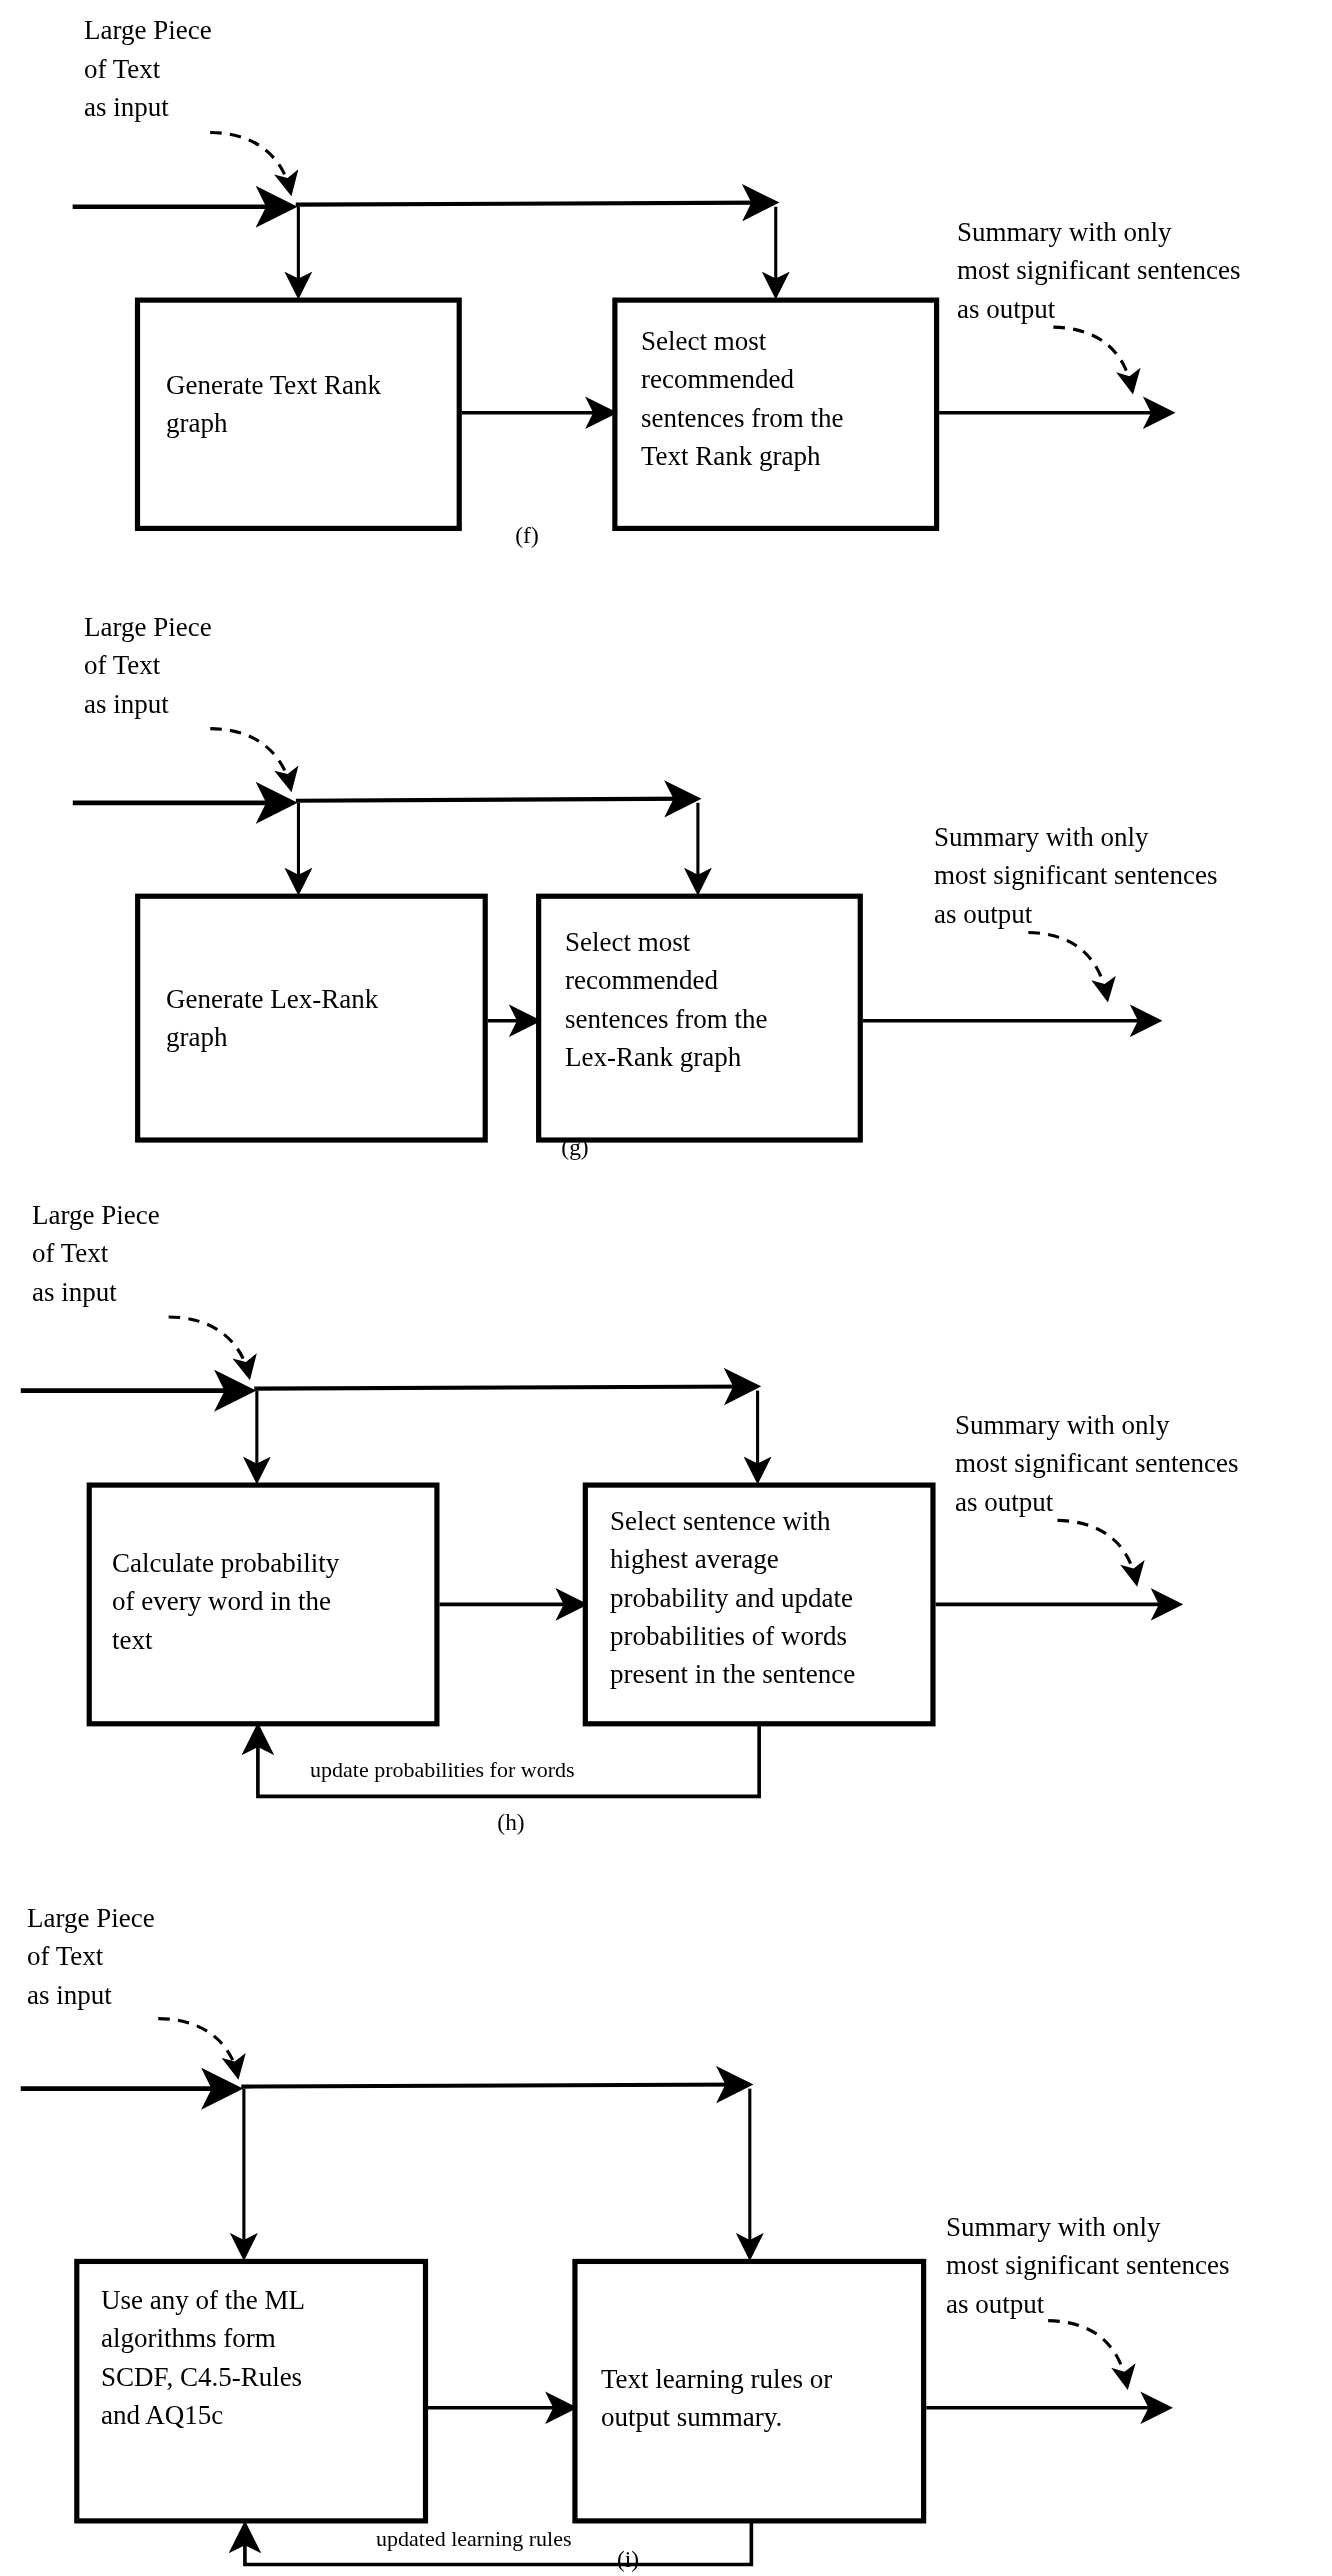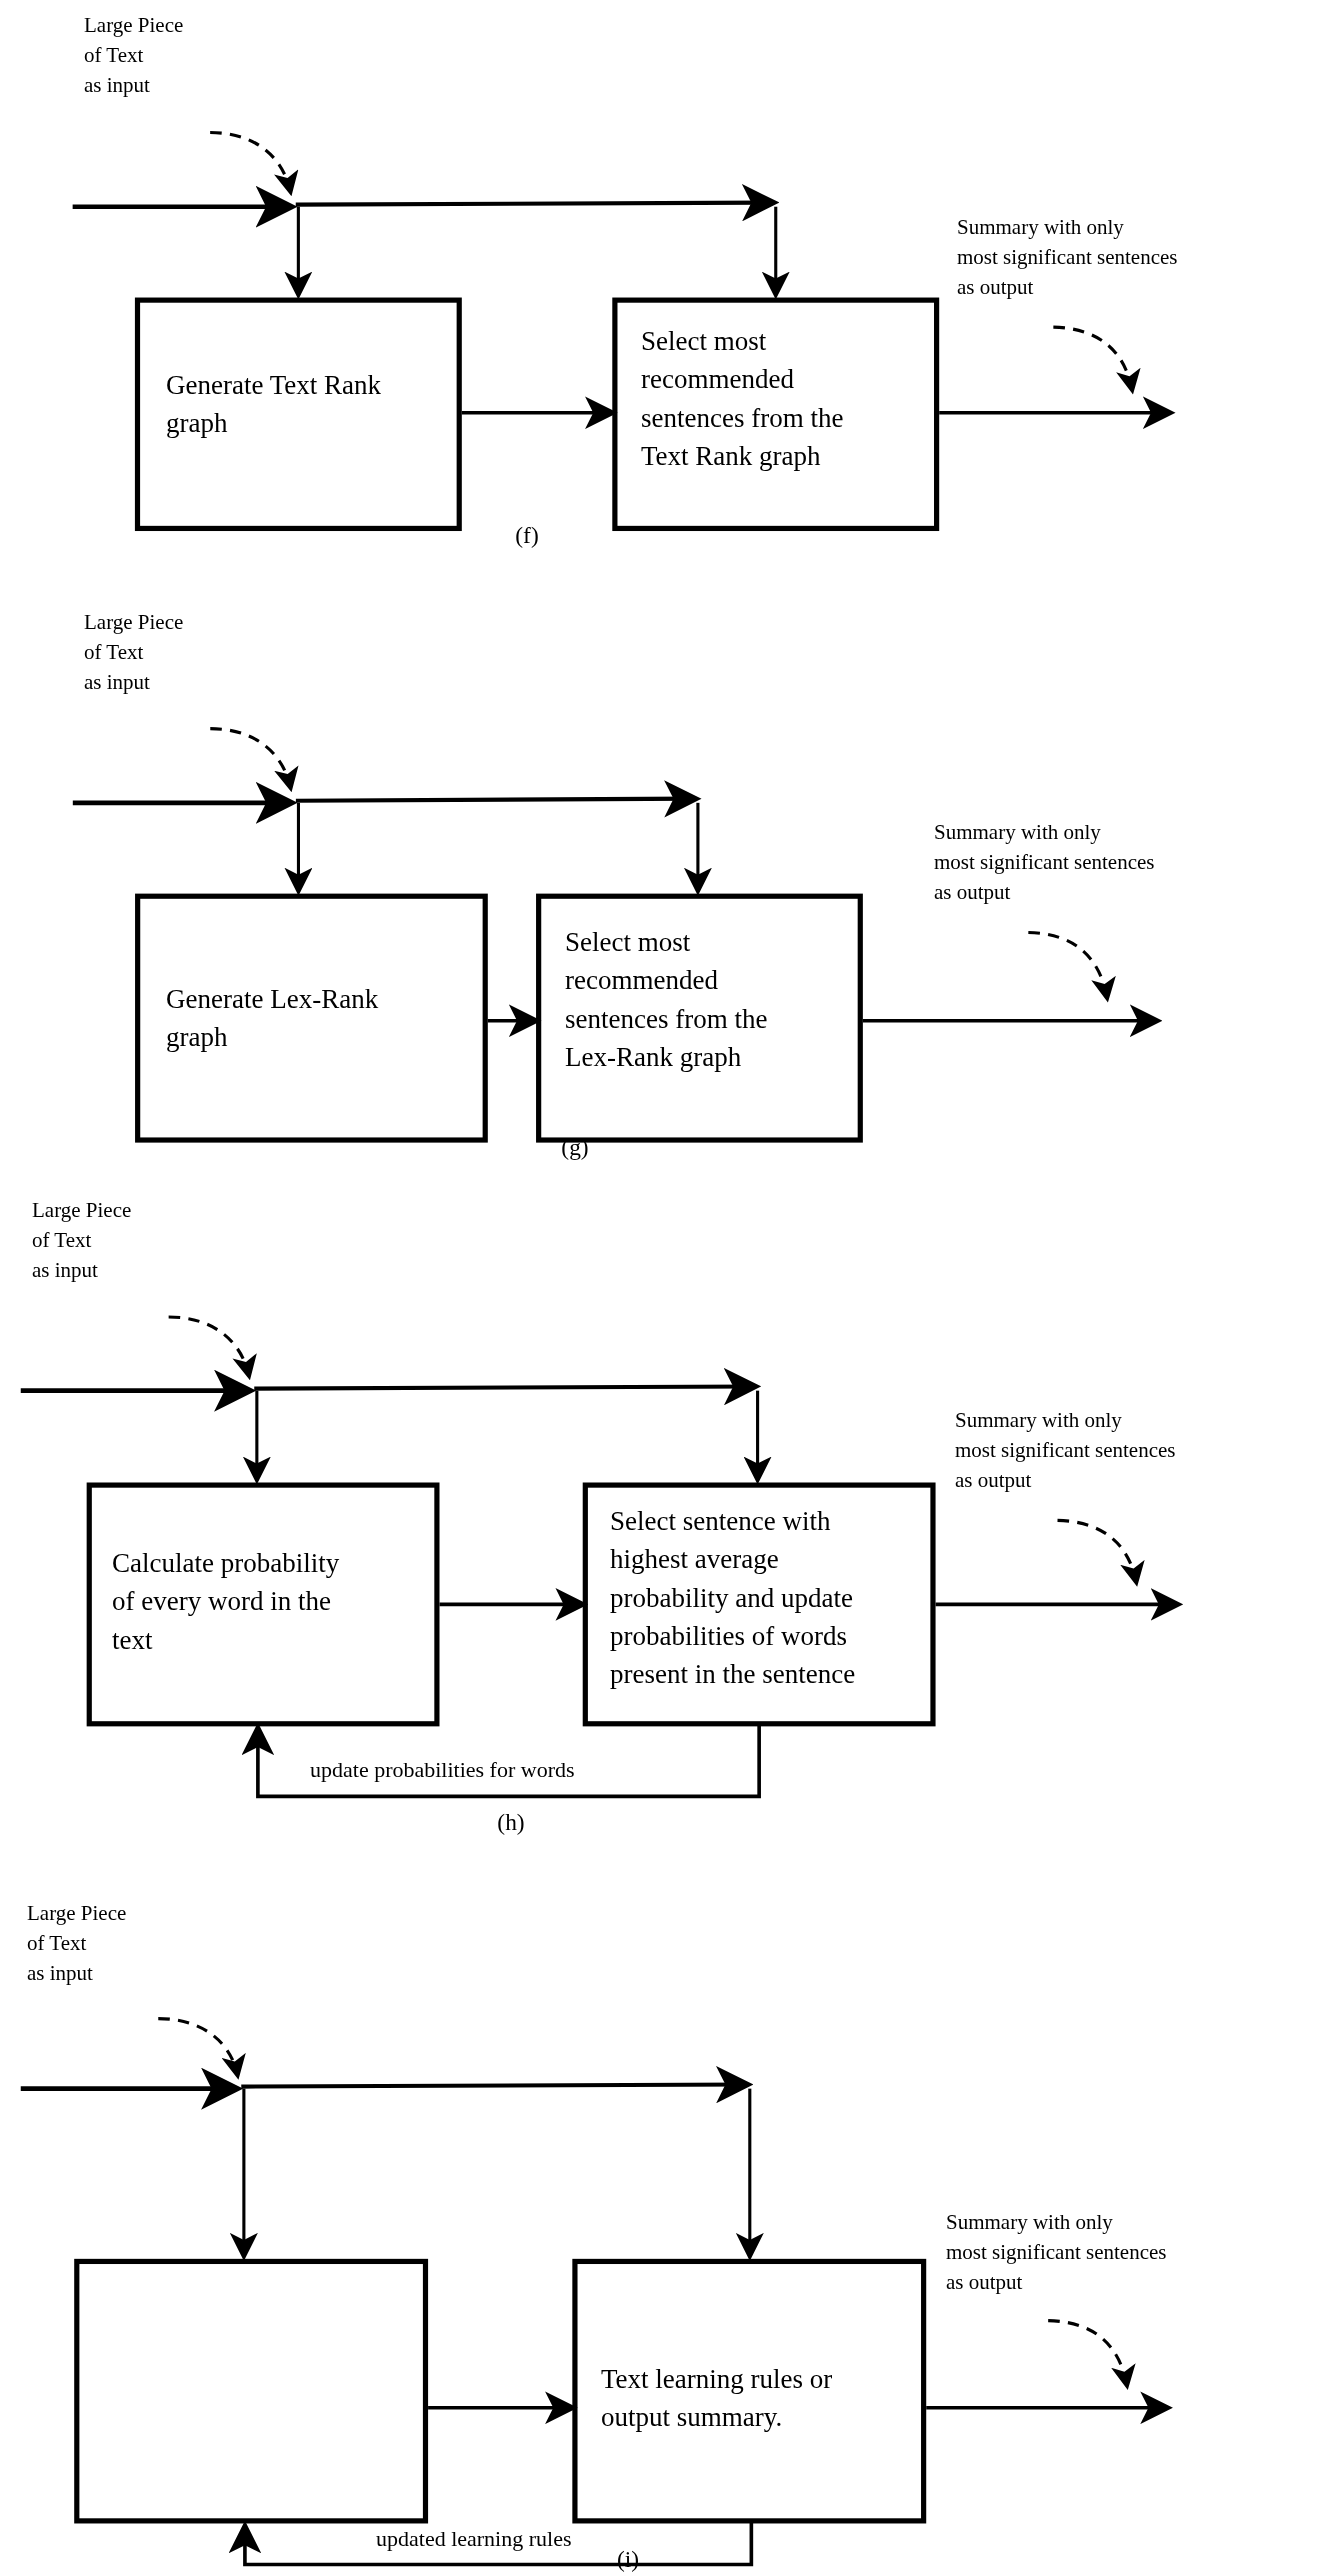--- a/index.html
+++ b/index.html
@@ -8,21 +8,21 @@
     font-family:"Liberation Serif","DejaVu Serif",serif;
     color:#000000;
     -webkit-font-smoothing:antialiased;
   }
   .fig{position:absolute;left:0;width:1332px;}
   .svgwrap{position:absolute;left:0;top:0;width:1332px;height:100%;}
   svg{display:block;}
 
   
   .txt{position:absolute;white-space:pre-line;line-height:1.42;}
-  .caption-note{font-size:21px;}
+  .caption-note{font-size:27px;}
   .box-text{font-size:27px;}
   .edge-label{font-size:22px;}
   .panel-label{font-size:23.4px;text-align:center;}
 </style>
 </head>
 <body>
 
 <div class="fig" style="top:0;height:566px;">
   <div class="svgwrap">
   <svg width="1332" height="566" viewBox="0 0 2567 1090" xmlns="http://www.w3.org/2000/svg">
@@ -166,20 +166,24 @@
     <path d="M 1448,1258 L 1448,1342 L 472,1342 L 472,1268" fill="none" stroke="#000" stroke-width="7" marker-end="url(#ah)"></path>
     <path d="M 305,290 C 390,290 445,335 458,400" fill="none" stroke="#000" stroke-width="6" stroke-dasharray="22 16" marker-end="url(#ahs)"></path>
     <path d="M 2020,872 C 2110,874 2158,920 2172,998" fill="none" stroke="#000" stroke-width="6" stroke-dasharray="22 16" marker-end="url(#ahs)"></path>
   </svg>
   </div>
 
   <div class="txt caption-note" style="left:27px;top:31px;">Large Piece
 of Text
 as input</div>
 
+  <div class="txt box-text" style="left:101px;top:413px;width:322px;">Use any of the ML
+algorithms form
+SCDF, C4.5-Rules
+and AQ15c</div>
 
   <div class="txt box-text" style="left:601px;top:492px;width:326px;">Text learning rules or
 output summary.</div>
 
   <div class="txt caption-note" style="left:946px;top:340px;">Summary with only
 most significant sentences
 as output</div>
 
   <div class="txt edge-label" style="left:349px;top:655px;margin-left:27px;">updated learning rules</div>
 

